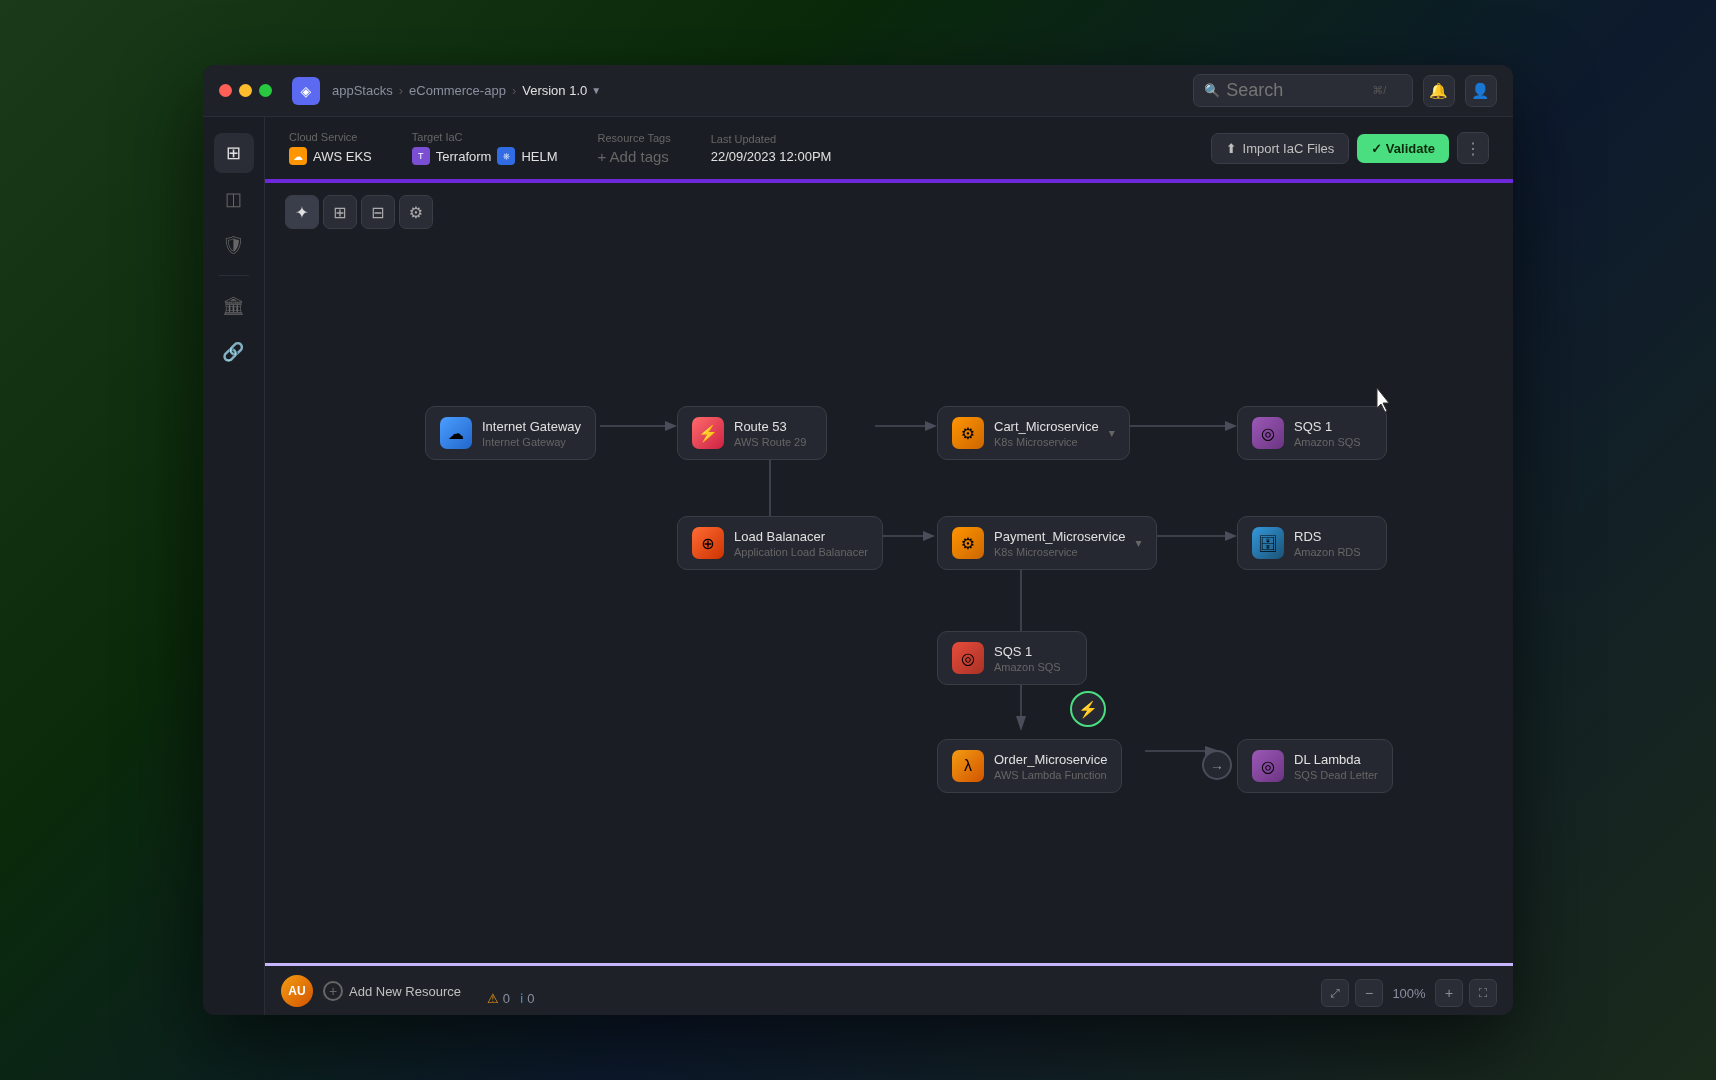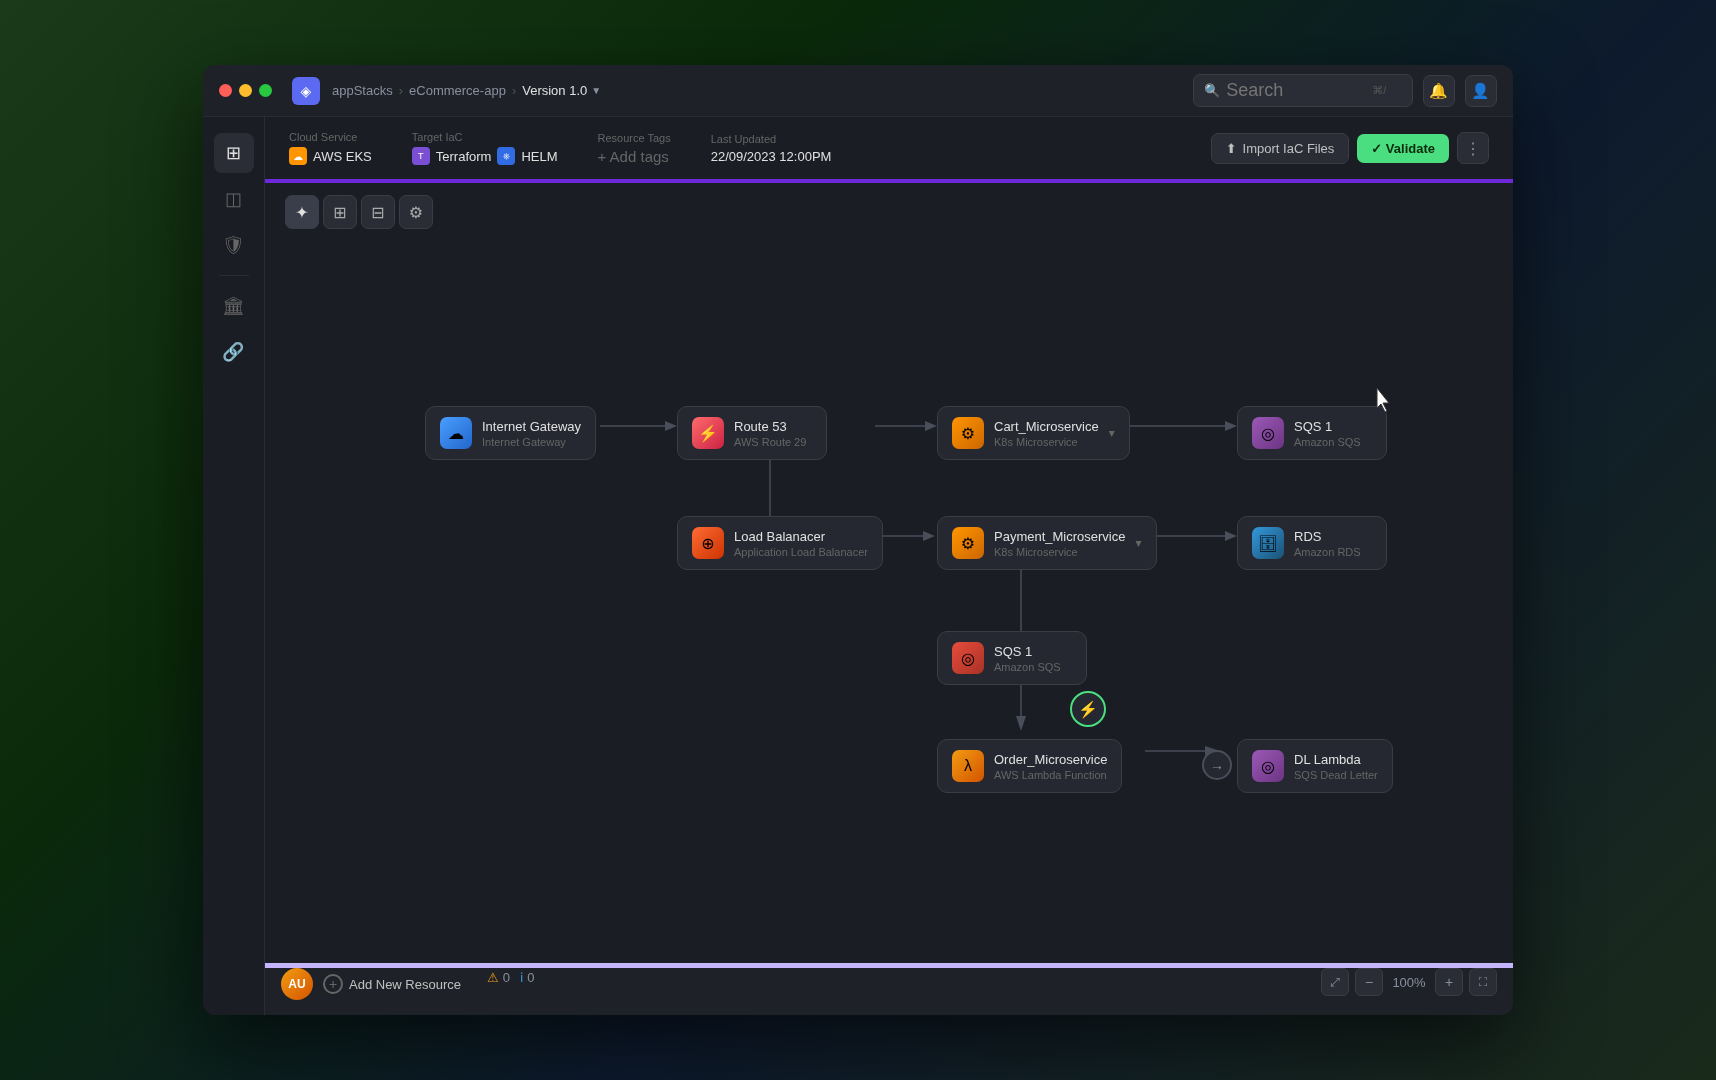--- a/index.html
+++ b/index.html
@@ -236,23 +236,23 @@
     .arrow-connector {
       position: absolute;
       width: 30px; height: 30px; border-radius: 50%;
       background: #252830; border: 2px solid #4a4d5a;
       display: flex; align-items: center; justify-content: center;
       color: #8a8f9e; font-size: 14px;
     }
     
     .bottom-bar {
       height: 52px; background: #1e2228;
-      border-top: 5px solid #c4b5fd;
-      display: flex; align-items: flex-start;
-      padding: 0 16px;
+      border-top: 3px solid #c4b5fd;
+      display: flex; align-items: flex-end;
+      padding: 8px 16px;
       flex-shrink: 0;
     }
     .user-avatar {
       width: 32px; height: 32px; border-radius: 50%;
       background: linear-gradient(135deg, #f39c12, #d35400);
       display: flex; align-items: center; justify-content: center;
       color: white; font-size: 12px; font-weight: 600;
     }
     .add-resource-btn {
       display: flex; align-items: center; gap: 6px;

